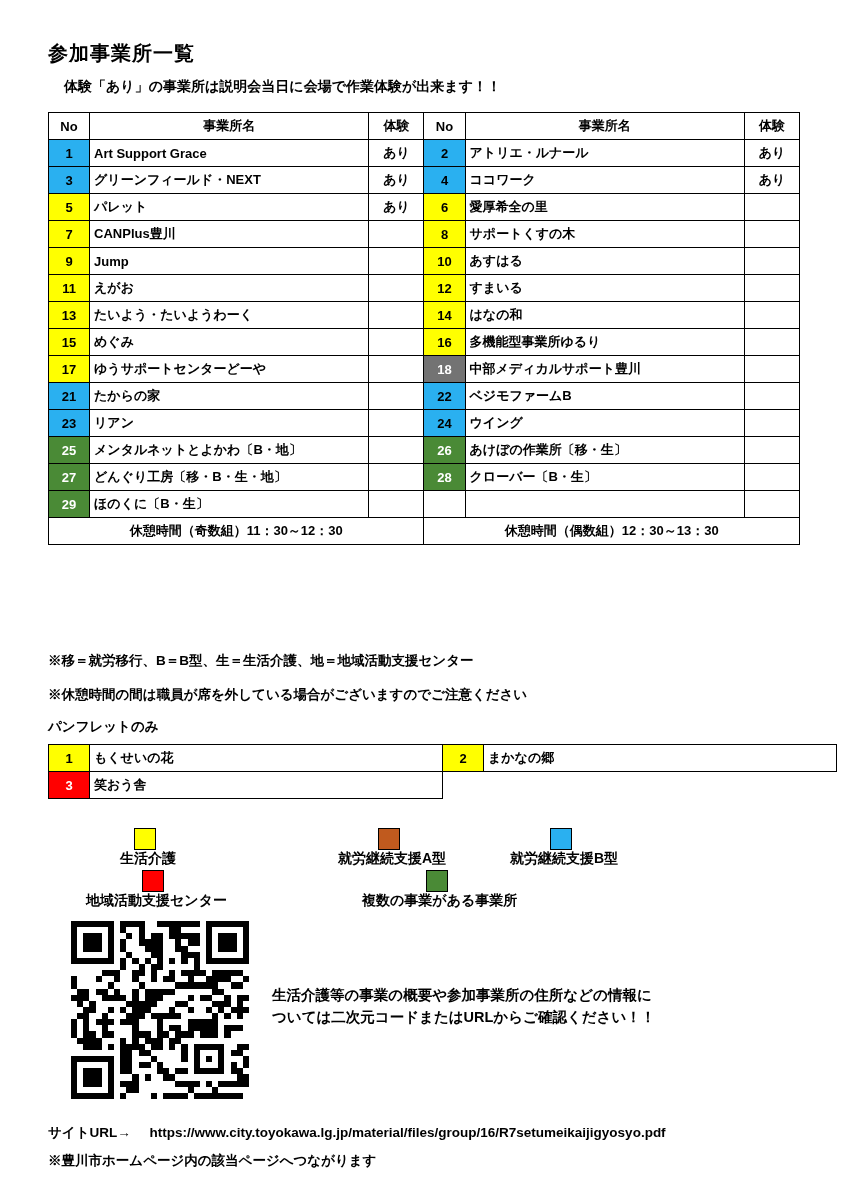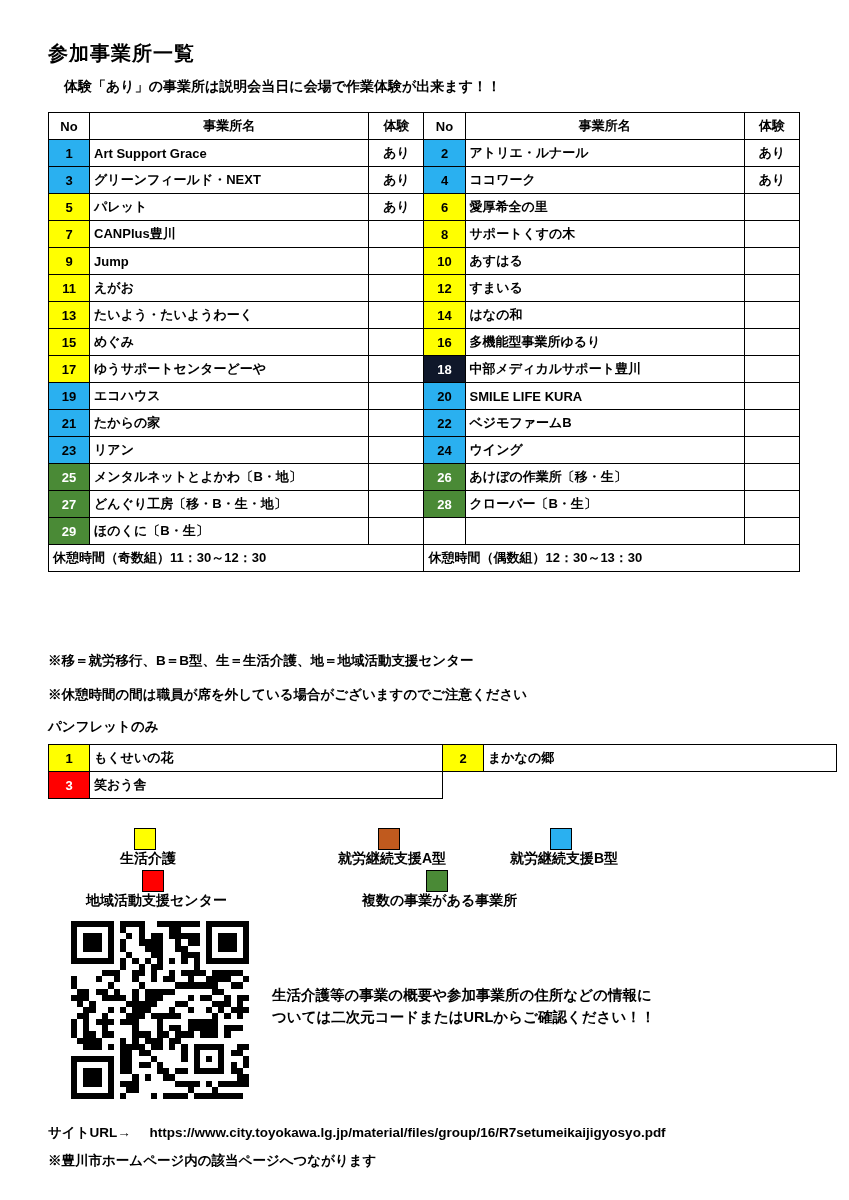--- a/index.html
+++ b/index.html
@@ -48,26 +48,26 @@
   }
   .main-table th {
     text-align: center;
     font-size: 13px;
   }
   .col-no { width: 32px; text-align: center; }
   .col-name { width: 270px; text-align: left; }
   .col-exp { width: 46px; text-align: center; }
   .c-yellow { background:#ffff00; }
   .c-blue   { background:#2ab0f0; }
-  .c-orange { background:#0f172a; color:#ffffff; }
+  .c-orange { background:#737373; color:#ffffff; }
   .c-green  { background:#4a8a36; color:#ffffff; }
   .c-red    { background:#ff0000; color:#ffffff; }
   .c-white  { background:#ffffff; }
   .rest-row td {
-    text-align: left;
+    text-align: center;
     font-weight: bold;
     font-size: 13px;
     height: 26px;
   }
   .notes {
     position: absolute;
     left: 48px;
     font-size: 13.5px;
     font-weight: bold;
   }
@@ -245,28 +245,20 @@
           <td class="col-no c-yellow">16</td>
           <td class="col-name">多機能型事業所ゆるり</td>
           <td class="col-exp"></td>
         </tr>
         <tr>
           <td class="col-no c-yellow">17</td>
           <td class="col-name">ゆうサポートセンターどーや</td>
           <td class="col-exp"></td>
           <td class="col-no c-orange">18</td>
           <td class="col-name">中部メディカルサポート豊川</td>
-          <td class="col-exp"></td>
-        </tr>
-        <tr>
-          <td class="col-no c-blue">19</td>
-          <td class="col-name">エコハウス</td>
-          <td class="col-exp"></td>
-          <td class="col-no c-blue">20</td>
-          <td class="col-name">SMILE LIFE KURA</td>
           <td class="col-exp"></td>
         </tr>
         <tr>
           <td class="col-no c-blue">21</td>
           <td class="col-name">たからの家</td>
           <td class="col-exp"></td>
           <td class="col-no c-blue">22</td>
           <td class="col-name">ベジモファームB</td>
           <td class="col-exp"></td>
         </tr>

